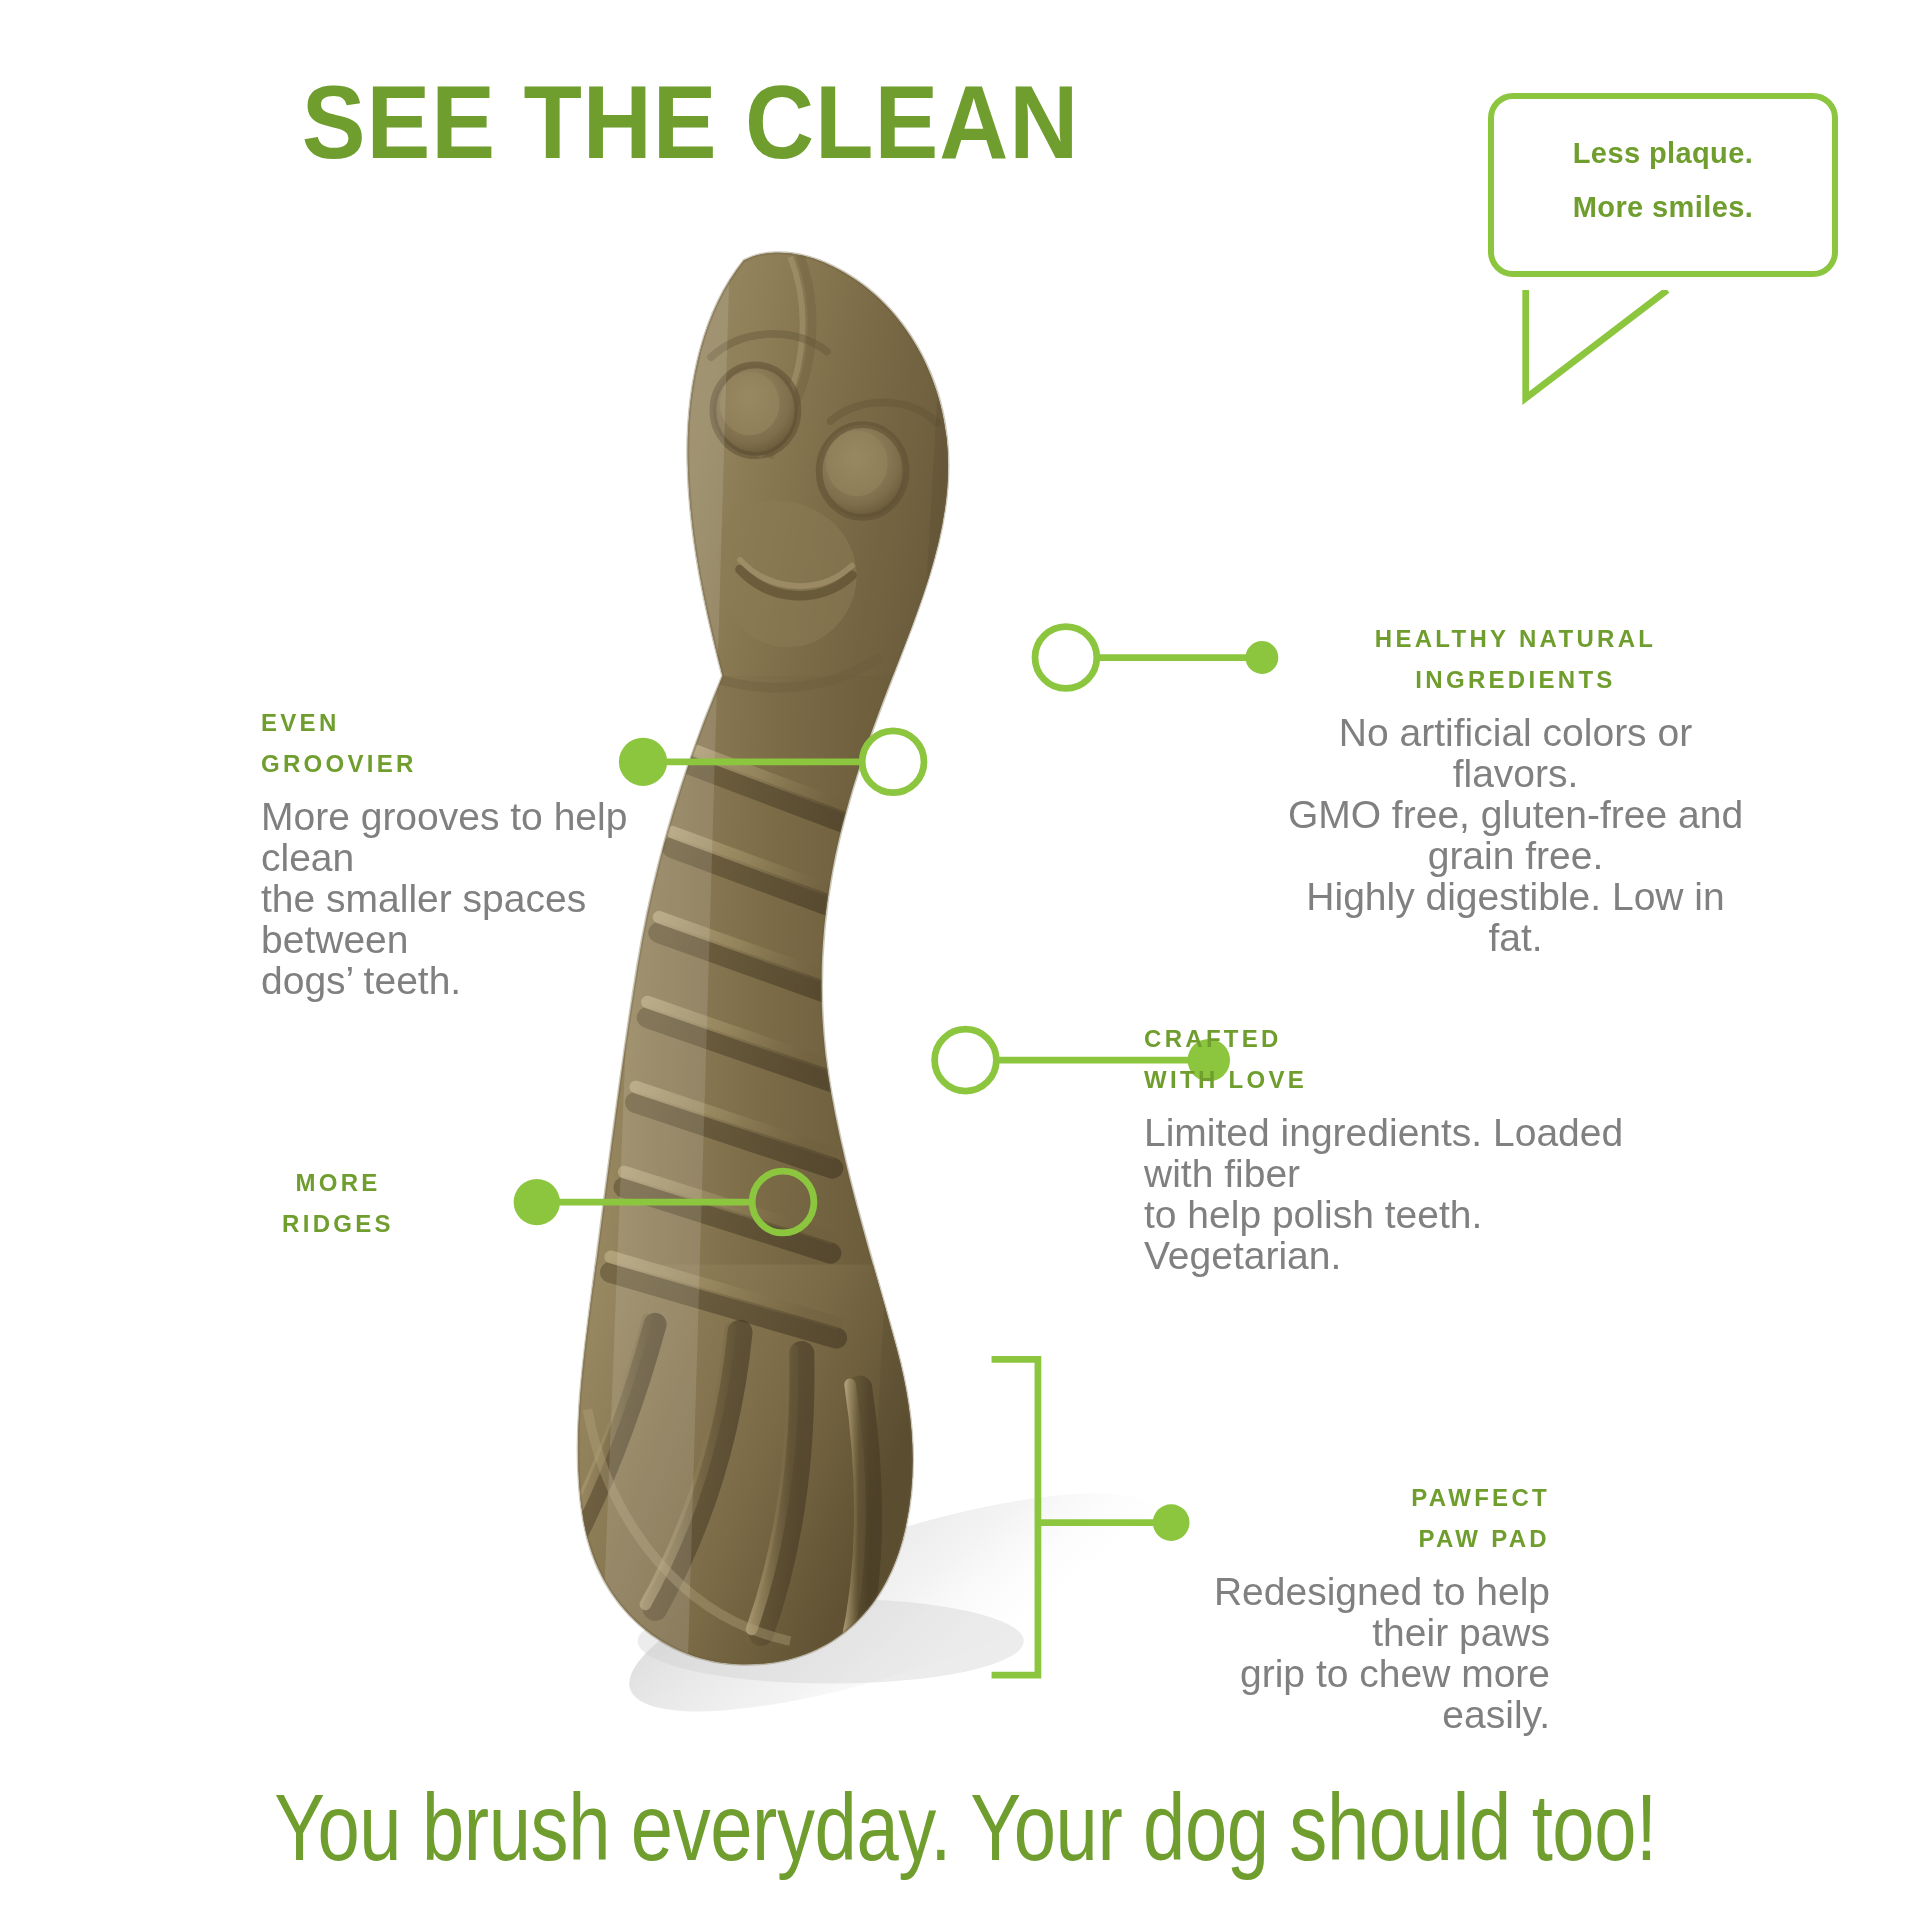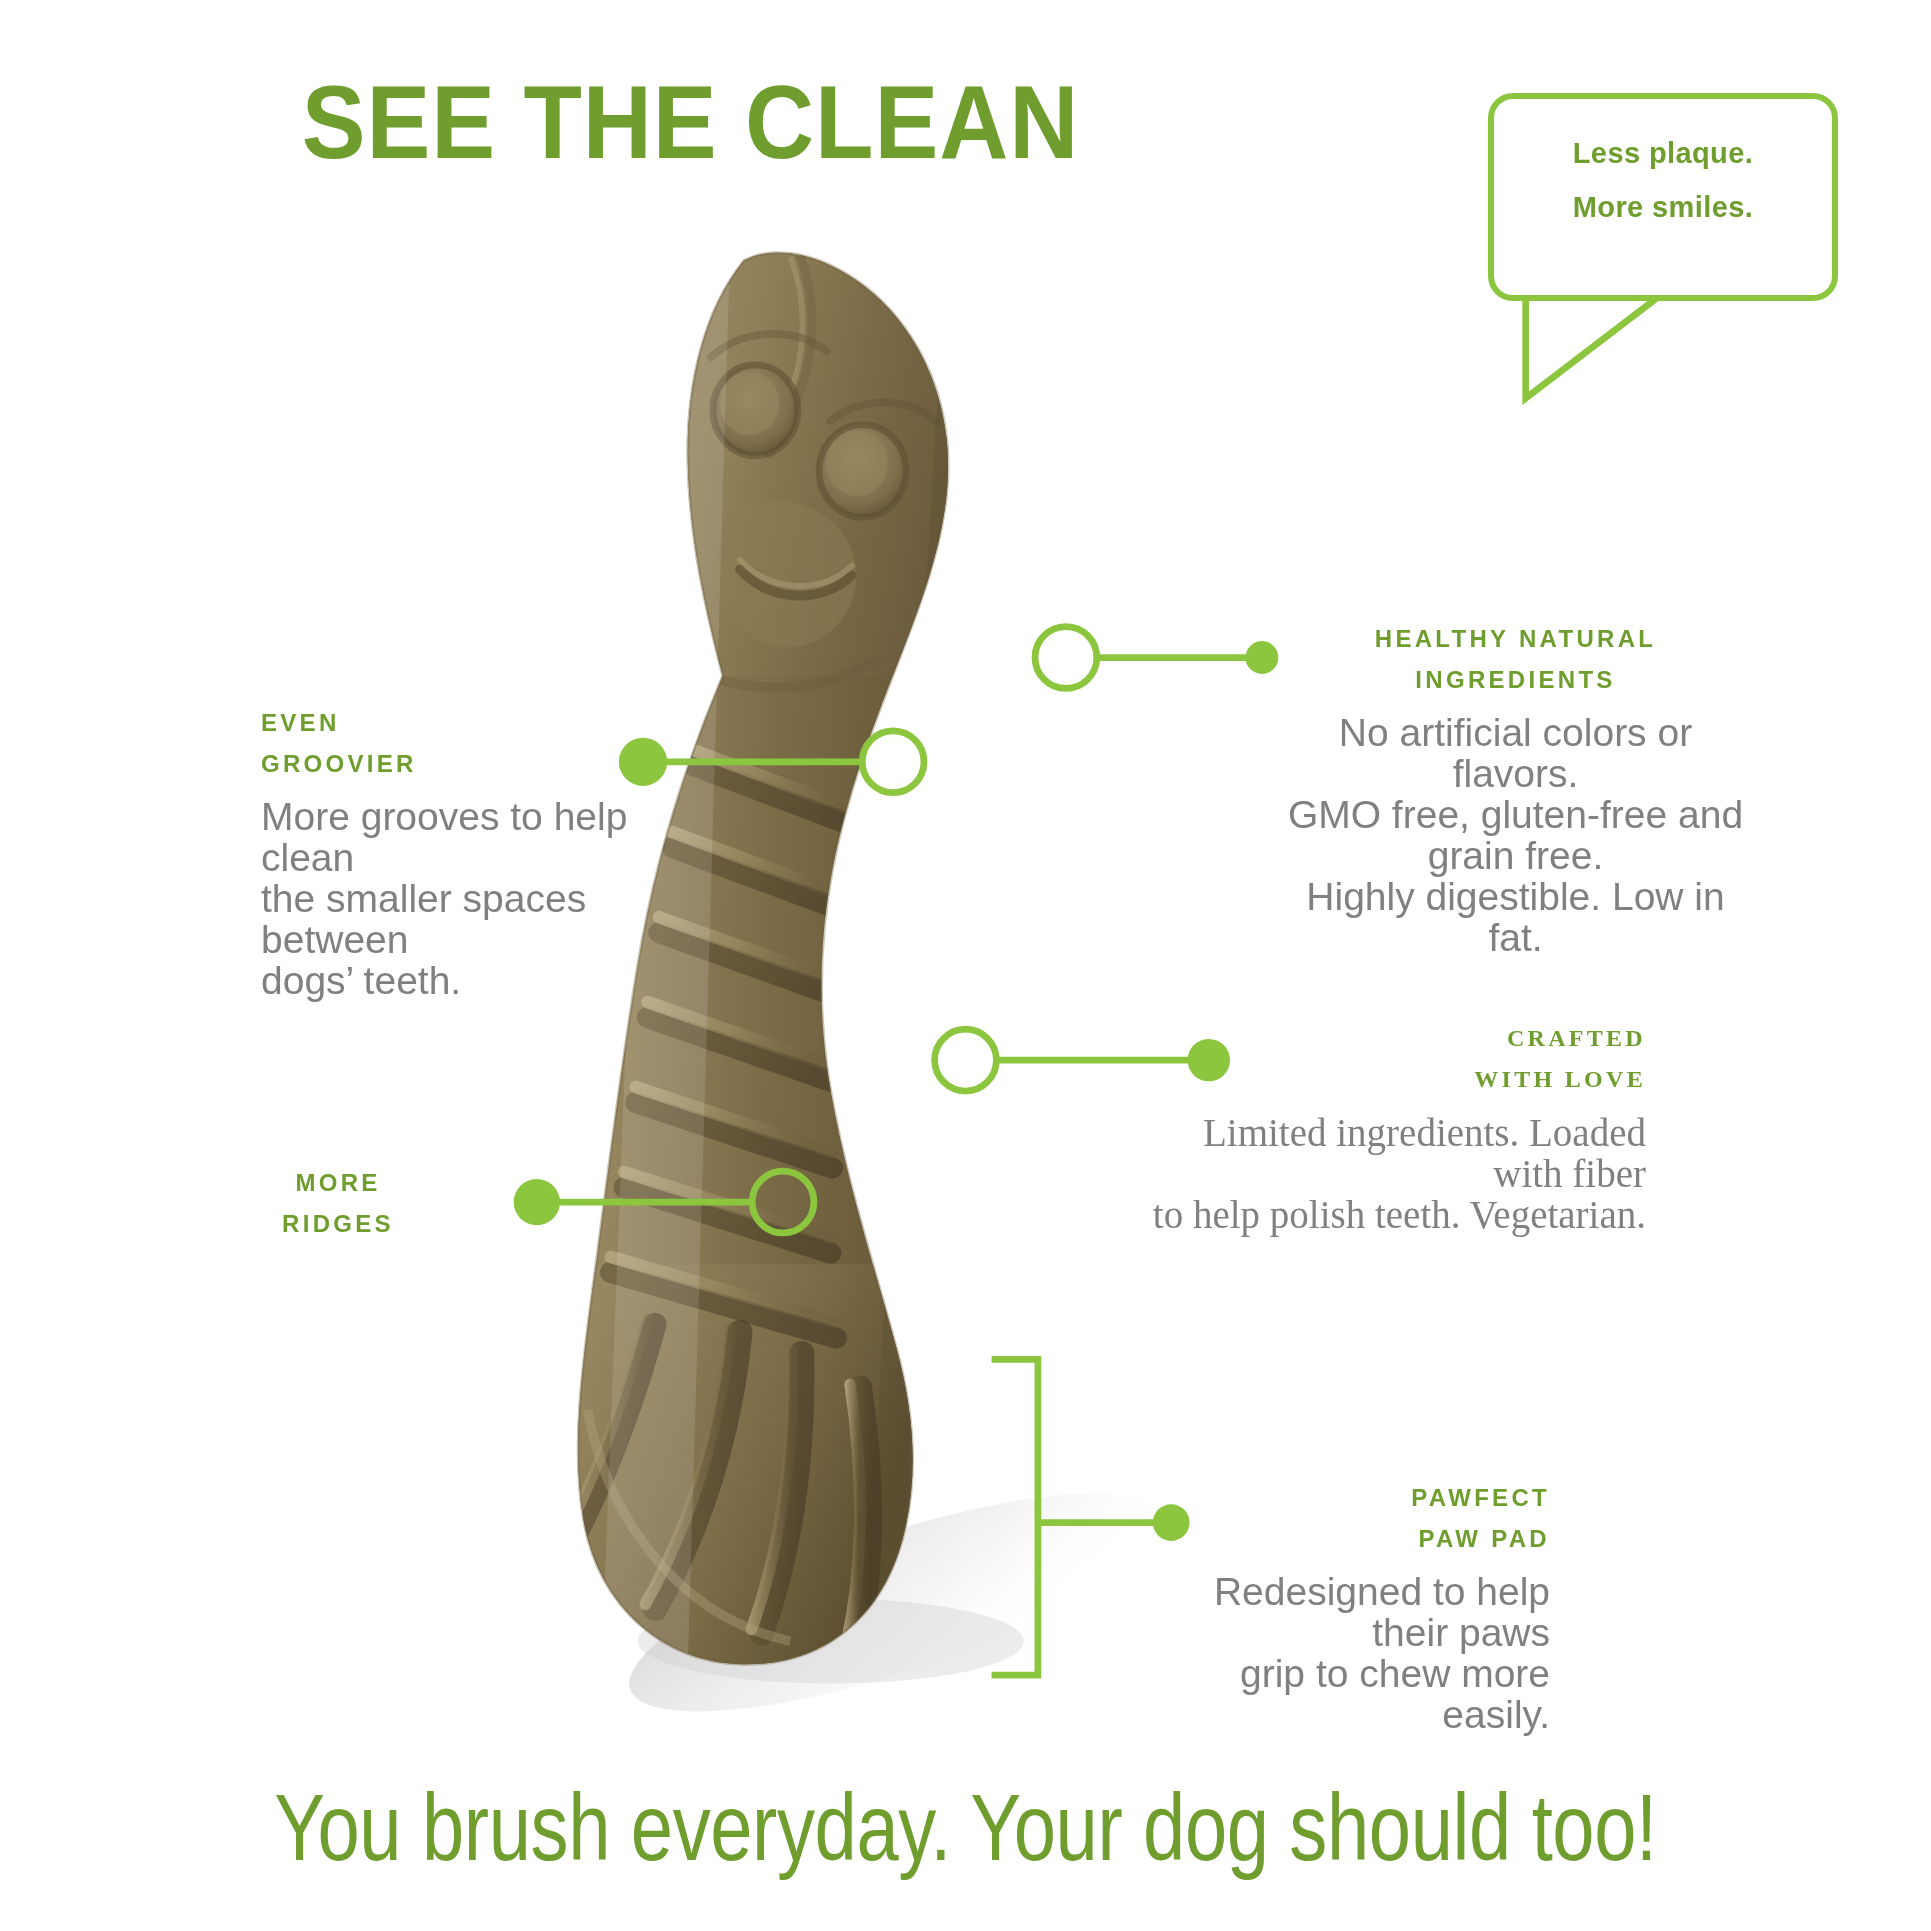--- a/index.html
+++ b/index.html
@@ -33,21 +33,21 @@
     transform-origin: center top;
     white-space: nowrap;
   }
 
   
   #bubble {
     position: absolute;
     left: 1488px;
     top: 93px;
     width: 350px;
-    height: 208px;
+    height: 184px;
     border: 6.8px solid #8cc63f;
     border-radius: 25px;
     box-sizing: border-box;
     background: #ffffff;
     z-index: 6;
   }
   #bubble .lines {
     position: absolute;
     left: 0; right: 0; top: 27px;
     text-align: center;
@@ -100,21 +100,21 @@
     color: #808080;
     font-size: 39px;
     line-height: 41px;
     font-weight: 300;
     margin: 0;
     white-space: pre-line;
   }
 
   #co-healthy  { left: 1279px; top: 618px;  width: 473px; text-align: center; }
   #co-groovier { left: 261px;  top: 702px;  width: 396px; text-align: left; }
-  #co-crafted  { left: 1144px; top: 1018px; width: 502px; text-align: right; font-family: Liberation Serif, serif; }
+  #co-crafted  { left: 1144px; top: 1018px; width: 502px; text-align: left; }
   #co-ridges   { left: 135px;  top: 1162px; width: 406px; text-align: center; }
   #co-pawpad   { left: 1144px; top: 1477px; width: 406px; text-align: right; }
 
   
   #tagline {
     position: absolute;
     left: 0;
     top: 1778px;
     width: 1931px;
     text-align: center;

